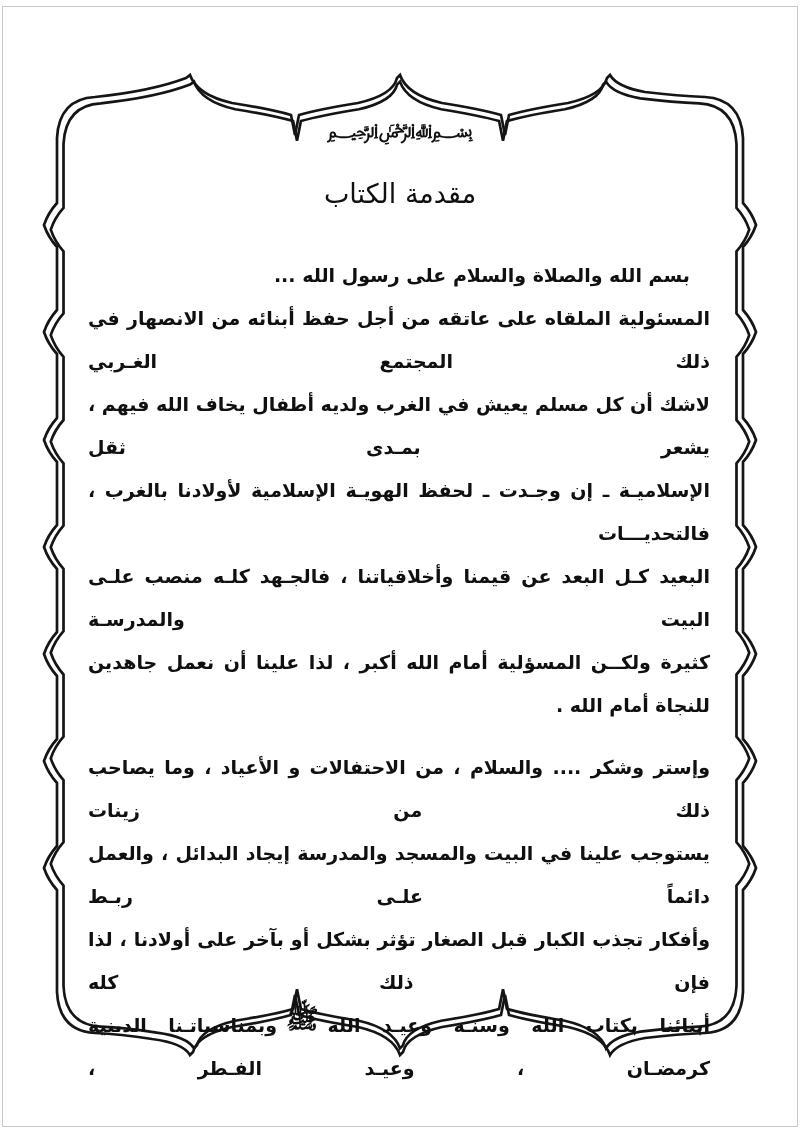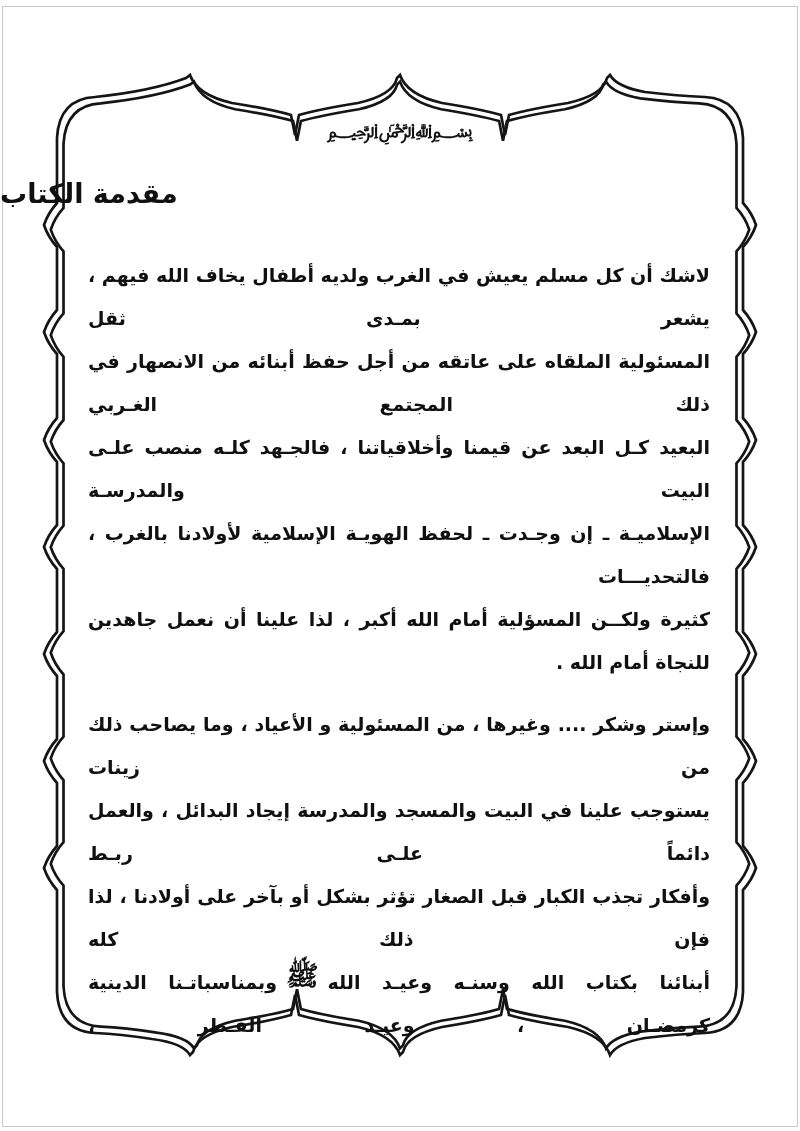--- a/index.html
+++ b/index.html
@@ -26,22 +26,22 @@
     position: absolute;
     top: 98px; left: 0; width: 100%; height: 64px;
     line-height: 64px;
     text-align: center;
     font-size: 19px; font-weight: bold;
     color: #121212;
   }
   .doc-title {
     position: absolute;
     top: 178px; left: 0; width: 100%;
-    text-align: left;
-    font-size: 27px; font-weight: bold;
+    text-align: center;
+    font-size: 27px; font-weight: normal;
     color: #101010;
     letter-spacing: 0;
   }
   .text {
     position: absolute;
     top: 254px; left: 88px; right: 90px;
     direction: rtl;
     color: #101010;
     font-size: 19px; font-weight: bold;
     line-height: 43px;
@@ -110,29 +110,30 @@
     <use href="#frameP" transform="translate(400 565) scale(0.981 0.9865) translate(-400 -565)"></use>
   </svg>
 
   <div class="basmala">﷽</div>
 
   <div class="doc-title">مقدمة الكتاب</div>
 
   <div class="text">
 
     <div class="para p1">
+      <div class="line last-right indent">بسم الله  والصلاة والسلام على رسول الله ...</div>
+      <div class="line">المسئولية  الملقاه على عاتقه من أجل حفظ أبنائه من الانصهار في ذلك المجتمع الغـربي</div>
       <div class="line">لاشك أن كل مسلم يعيش في الغرب ولديه أطفال يخاف الله فيهم ، يشعر بمـدى ثقل</div>
-      <div class="line">المسئولية  الملقاه على عاتقه من أجل حفظ أبنائه من الانصهار في ذلك المجتمع الغـربي</div>
+      <div class="line">الإسلاميـة ـ إن وجـدت ـ لحفظ الهويـة الإسلامية لأولادنا بالغرب ، فالتحديـــات</div>
       <div class="line">البعيد كـل البعد عن قيمنا وأخلاقياتنا ، فالجـهد كلـه منصب علـى البيت والمدرسـة</div>
-      <div class="line">الإسلاميـة ـ إن وجـدت ـ لحفظ الهويـة الإسلامية لأولادنا بالغرب ، فالتحديـــات</div>
       <div class="line last-right">كثيرة ولكــن المسؤلية أمام الله أكبر ، لذا علينا أن نعمل جاهدين للنجاة أمام الله .</div>
     </div>
 
     <div class="para p2">
-      <div class="line">وإستر وشكر .... وغيرها ، من المسئولية و الأعياد ، وما يصاحب ذلك من زينات</div>
+      <div class="line">وإستر وشكر .... والسلام ، من الاحتفالات و الأعياد ، وما يصاحب ذلك من زينات</div>
       <div class="line">يستوجب علينا في البيت والمسجد والمدرسة إيجاد البدائل ، والعمل دائماً علـى ربـط</div>
       <div class="line">وأفكار تجذب الكبار قبل الصغار تؤثر بشكل أو بآخر على أولادنا ، لذا فإن ذلك كله</div>
       <div class="line">
         <span>أبنائنا بكتاب الله وسنـه وعيـد الله</span><span class="saw">ﷺ</span><span>وبمناسباتـنا الدينية كرمضـان ، وعيـد الفـطر ،</span>
       </div>
 
     </div>
 
   </div>
 </div>

